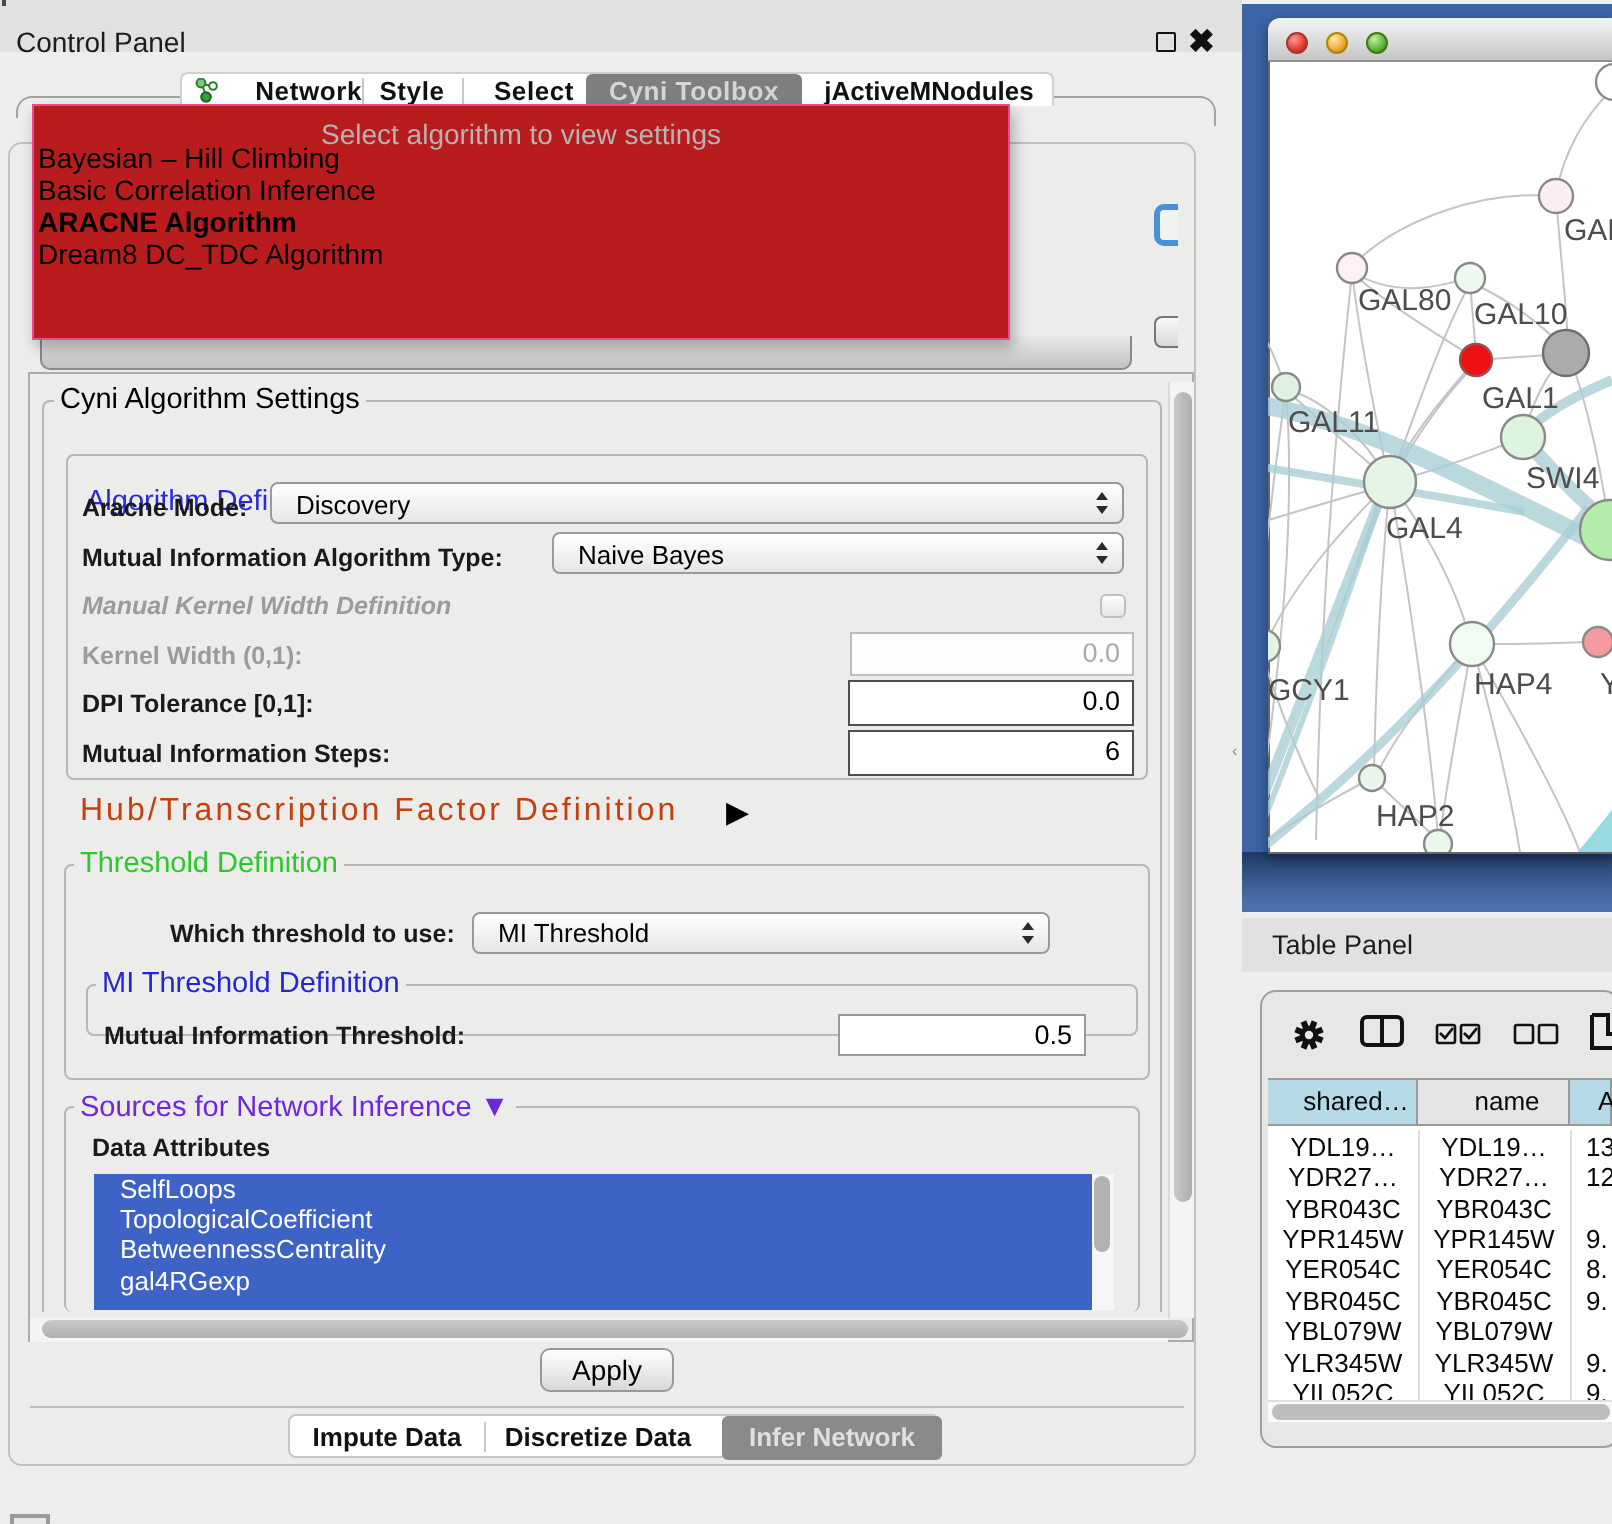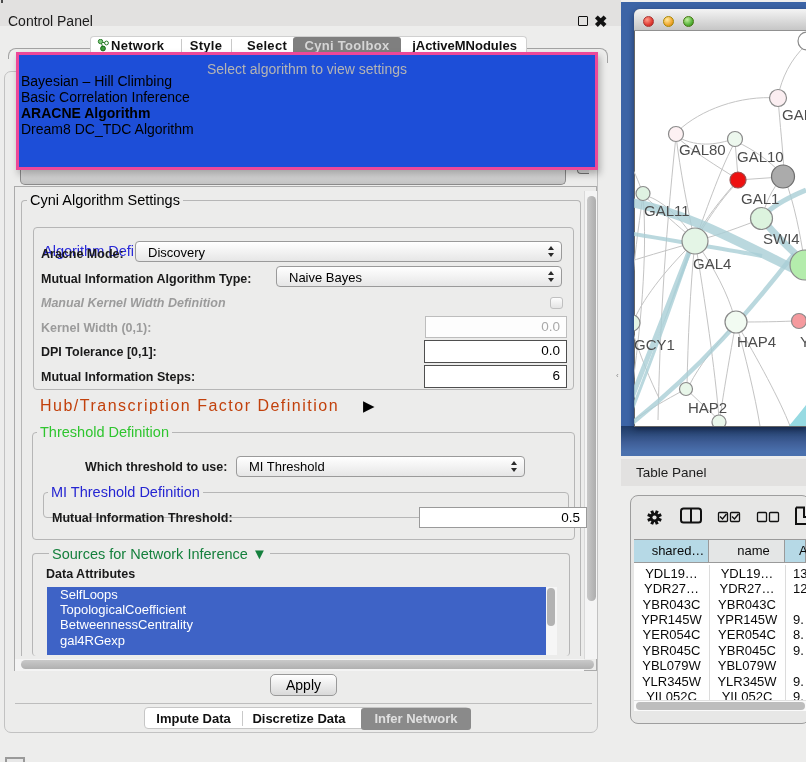--- a/index.html
+++ b/index.html
@@ -23,21 +23,21 @@
 
 
 #outerpanel { left:4px; top:71px; width:594px; height:662px; border:1px solid #c2c2c2; border-radius:7px; background:#ececeb; }
 
 
 #hidcombo { left:20px; top:168px; width:546px; height:17px; border:1px solid #8a8a8a; border-top:none; border-radius:0 0 5px 5px; background:linear-gradient(#e8e8e8,#c2c2c2); }
 #fragblue { left:577px; top:102px; width:12px; height:21px; border:3px solid #4a90d9; border-right:none; border-radius:5px 0 0 5px; background:#f2f2f2; }
 #fraggray { left:577px; top:158px; width:12px; height:16px; border:1px solid #777; border-right:none; border-radius:4px 0 0 4px; background:linear-gradient(#f8f8f8,#d8d8d8); }
 
 
-#popup { left:16px; top:52px; width:582px; height:118px; background:#1d4ed8; border:3px solid #ec4899; box-shadow:2px 4px 7px rgba(0,0,0,0.28); font-size:14px; color:#000; }
+#popup { left:16px; top:52px; width:489px; height:118px; background:#b91c1c; border:1px solid #ec4899; box-shadow:2px 4px 7px rgba(0,0,0,0.28); font-size:14px; color:#000; }
 #popup .ph { text-align:center; color:#b4b4b4; padding-top:8px; height:18px; line-height:13px; }
 #popup .it { padding-left:2px; height:16.1px; line-height:16.1px; white-space:nowrap; }
 
 
 #scrollarea { left:14px; top:186px; width:583px; height:485px; border:1px solid #ababab; background:#ececeb; }
 #vsb { left:584px; top:191px; width:13px; height:468px; background:#f4f4f4; border-left:1px solid #d9d9d9; }
 #vsb .thumb { position:absolute; left:1.5px; top:5px; width:9px; height:405px; border-radius:5px; background:linear-gradient(90deg,#c8c8c8,#adadad); }
 #hsb { left:15px; top:659px; width:569px; height:12px; background:#f4f4f4; }
 #hsb .thumb { position:absolute; left:6px; top:1px; width:573px; height:9px; border-radius:5px; background:linear-gradient(#c9c9c9,#b0b0b0); }
 
@@ -110,21 +110,21 @@
 <body>
 <div class="abs" id="topstrip"></div>
 <div class="abs" id="titlebar">
     <span class="t">Control Panel</span>
   </div>
 <div class="abs" id="tick"></div>
 <div class="abs" id="floatbtn"></div>
 <div class="abs" id="closebtn">✖</div>
 
 <div class="abs" id="toptabs">
-  <div class="tab" style="left:0; width:90px; padding-left:20px; text-align:left;">
+  <div class="tab" style="left:0; width:90px; padding-left:20px; text-align:right;">
     <svg width="13" height="13" viewBox="0 0 13 13" style="position:absolute;left:6px;top:2px;">
       <line x1="4" y1="3" x2="9" y2="4" stroke="#2a7d2a" stroke-width="1"></line>
       <line x1="4" y1="3" x2="6" y2="9" stroke="#2a7d2a" stroke-width="1"></line>
       <circle cx="3.5" cy="2.5" r="2.2" fill="#7ec87e" stroke="#2a7d2a" stroke-width="1"></circle>
       <circle cx="9.5" cy="4" r="1.9" fill="#fff" stroke="#2a7d2a" stroke-width="1"></circle>
       <circle cx="6" cy="9.5" r="2.4" fill="#3c9e3c" stroke="#186518" stroke-width="1"></circle>
     </svg>Network</div>
   <div class="sep" style="left:90px;"></div>
   <div class="tab" style="left:90px; width:50px;">Style</div>
   <div class="sep" style="left:140px;"></div>
@@ -196,24 +196,24 @@
 <div class="combo" style="left:236px; top:456px; width:289px; height:21px;">
     <span class="tx" style="top:2px;">MI Threshold</span>
   <svg width="8" height="11" viewBox="0 0 8 11">
       <path d="M4 0 L7 4 L1 4 Z M4 11 L7 7 L1 7 Z" fill="#2a2a2a"></path>
     </svg>
   </div>
 <div class="gbox" style="left:43px; top:492px; width:526px; height:26px;">
   <div class="gtitle" style="left:4px; color:#2525d2;">MI Threshold Definition</div>
 </div>
 <div class="lbl" style="left:52px; top:511px;">Mutual Information Threshold:</div>
-<div class="tf" style="left:419px; top:507px; width:168px; height:21px; border:1px solid #9a9a9a;">0.5</div>
+<div class="tf" style="left:419px; top:507px; width:124px; height:21px; border:1px solid #9a9a9a;">0.5</div>
 
 <div class="gbox" style="left:32px; top:553px; width:538px; height:103px; border-bottom:none;">
-  <div class="gtitle" style="left:16px; color:#15803d;">Sources for Network Inference <span style="font-size:15px; letter-spacing:0;">▼</span></div>
+  <div class="gtitle" style="left:4px; color:#6d28d9;">Sources for Network Inference <span style="font-size:15px; letter-spacing:0;">▼</span></div>
 </div>
 <div class="lbl" style="left:46px; top:567px;">Data Attributes</div>
 <div class="abs" id="datalist">
   <div>SelfLoops</div>
   <div>TopologicalCoefficient</div>
   <div>BetweennessCentrality</div>
   <div>gal4RGexp</div>
 </div>
 <div class="abs" id="listsb">
     <div class="thumb"></div>

